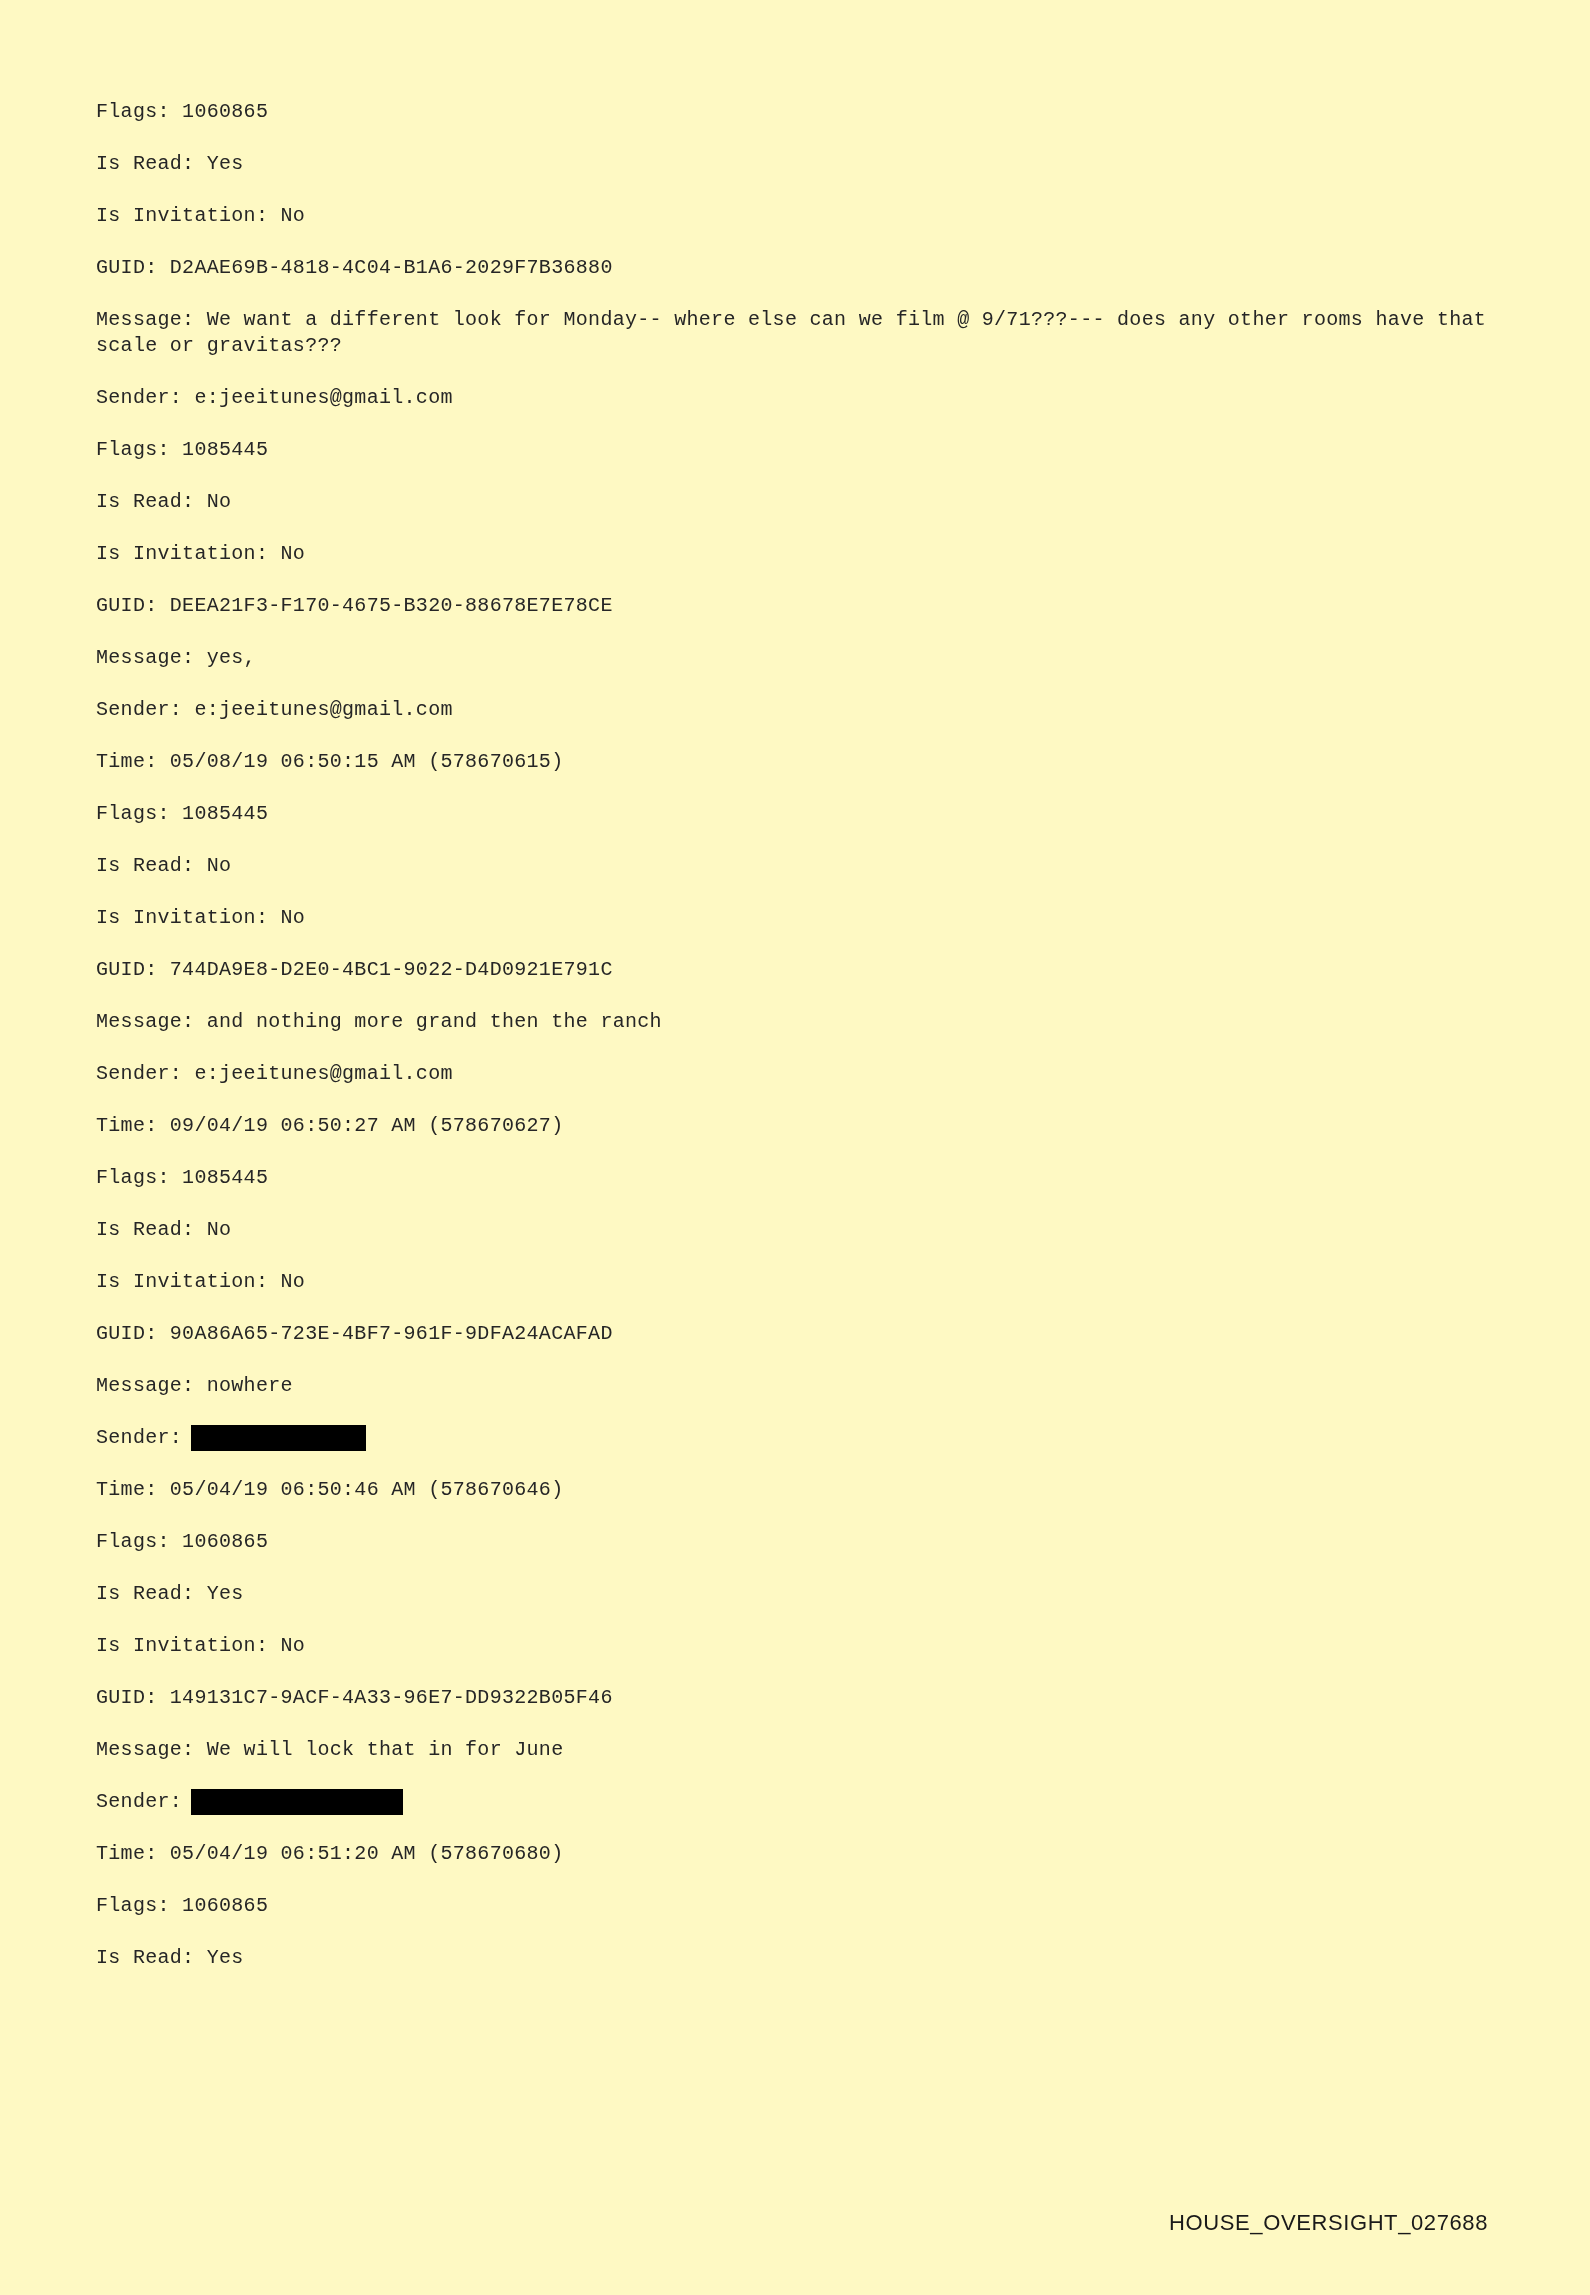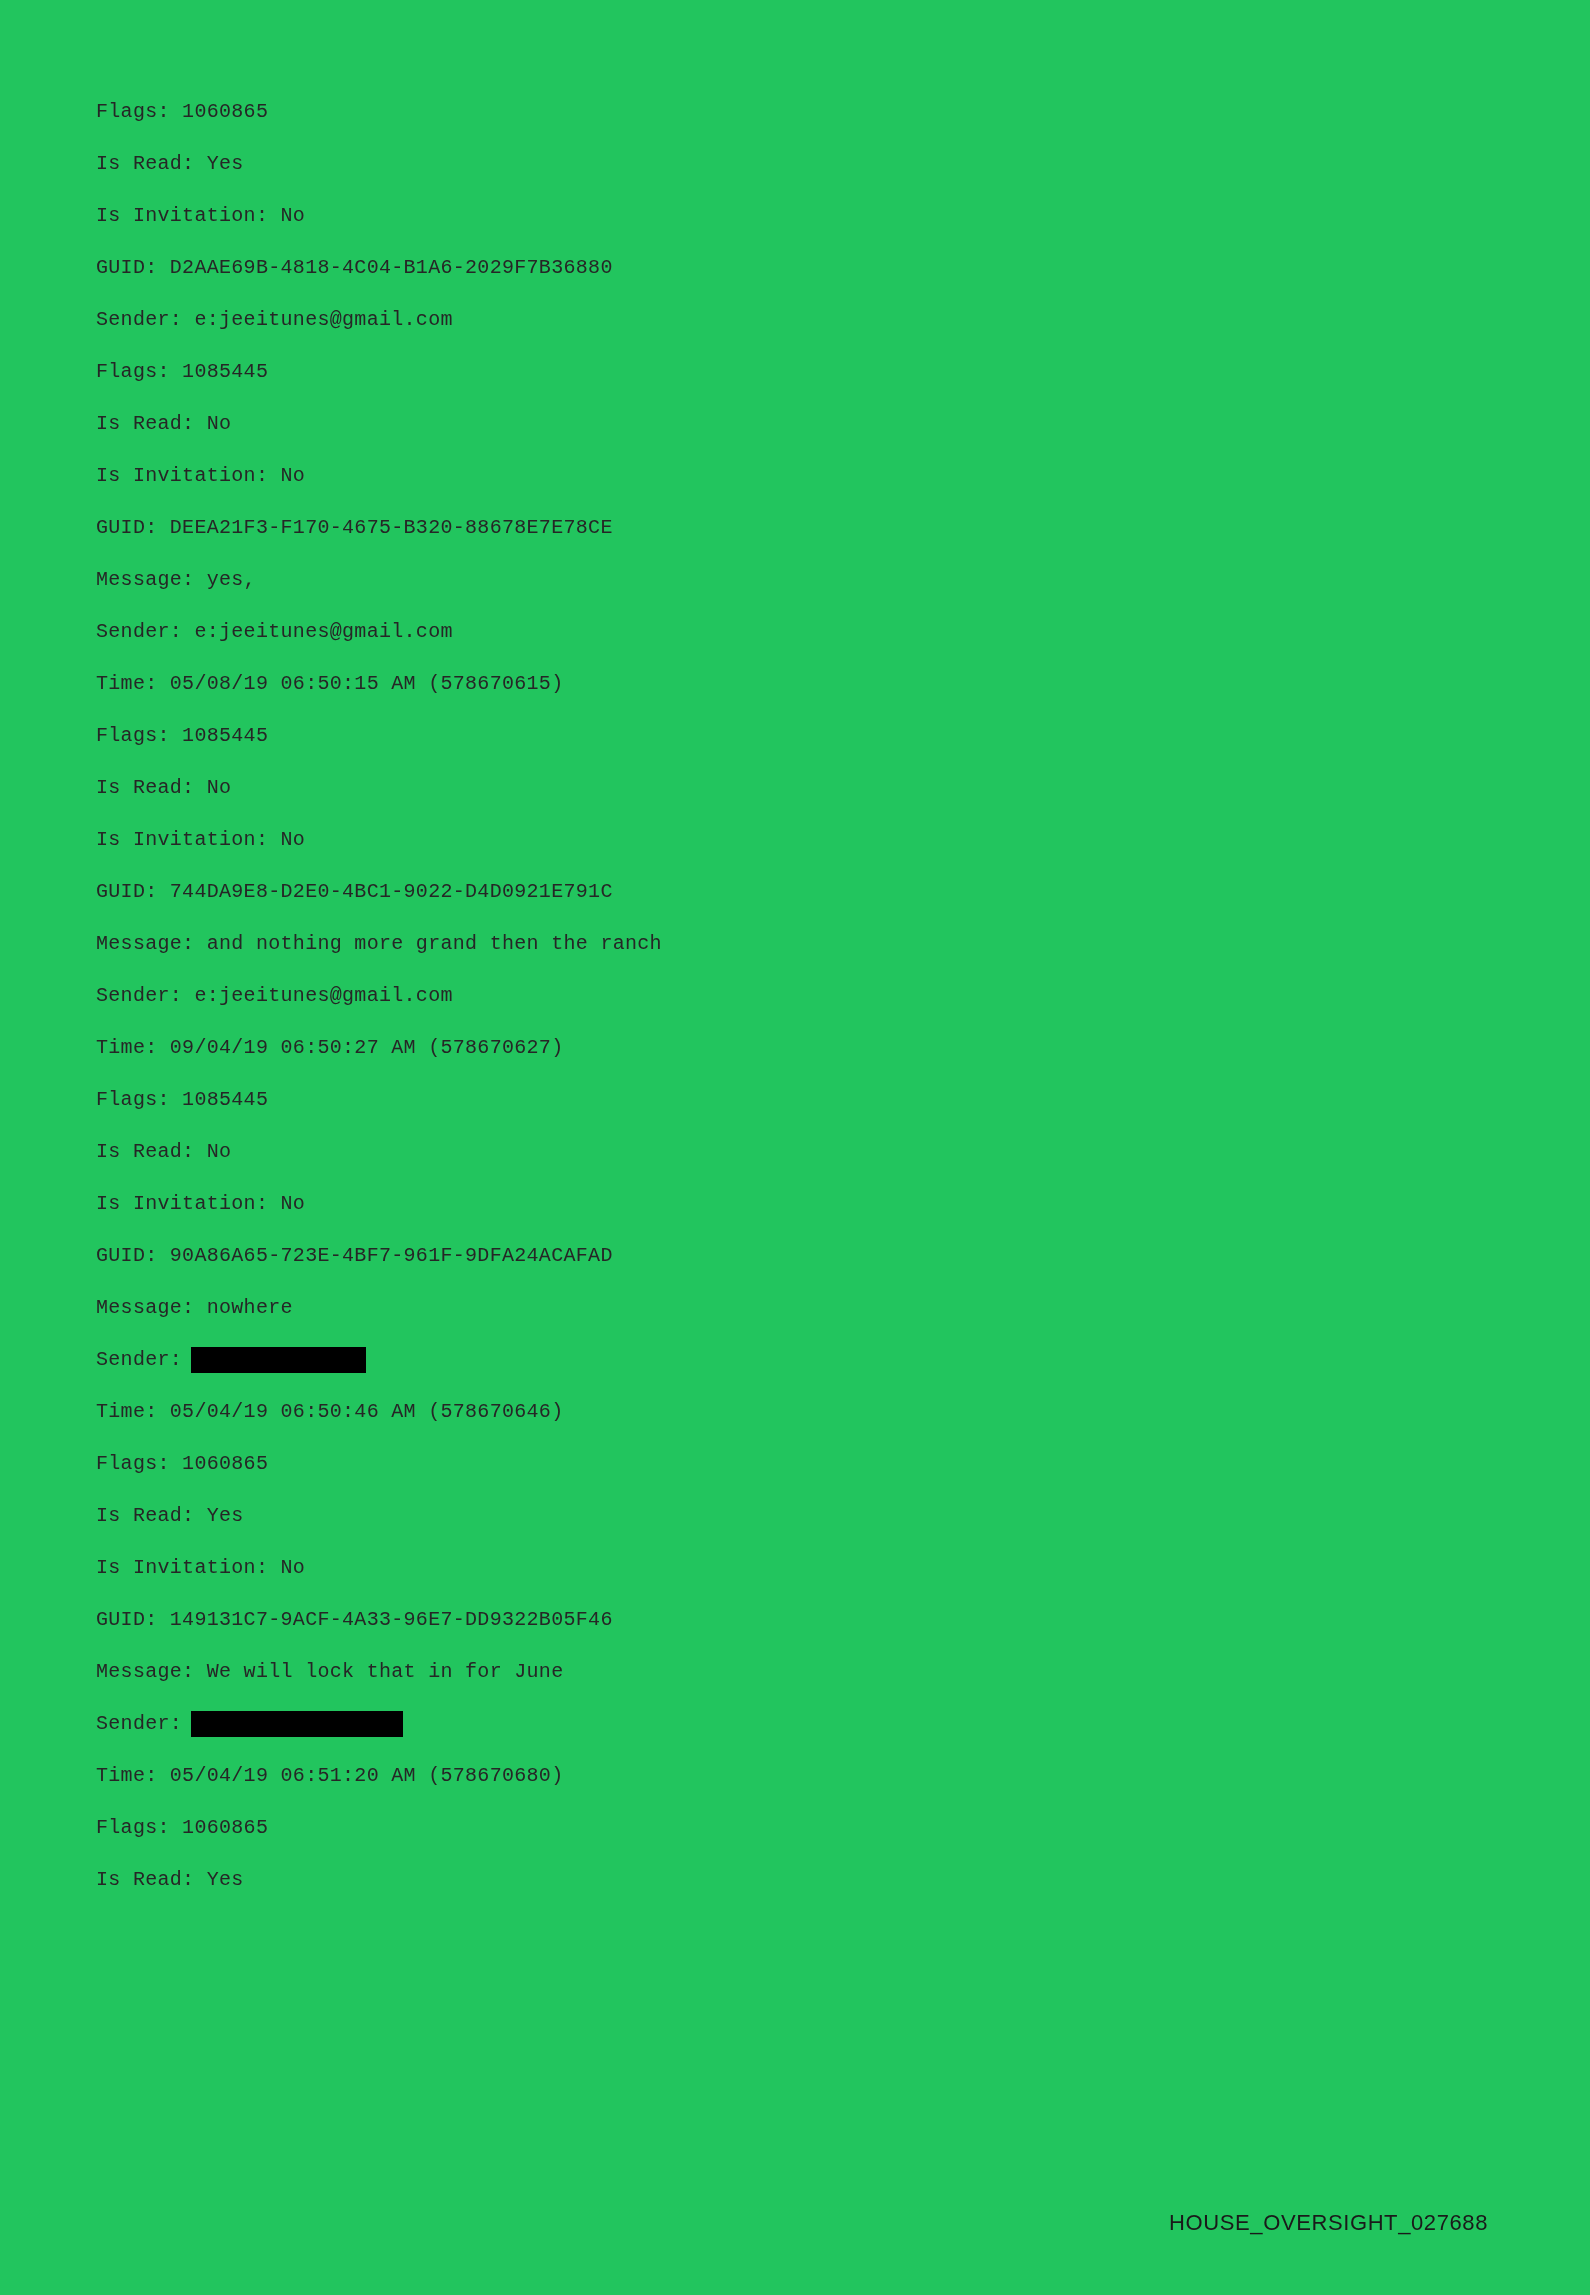--- a/index.html
+++ b/index.html
@@ -13,21 +13,21 @@
     position: relative;
     font-family: "Liberation Mono", "DejaVu Sans Mono", monospace;
     color: #1a1a1a;
   }
   .page {
     position: absolute;
     top: 0;
     left: 0;
     width: 1591px;
     height: 2295px;
-    background: #22c55e;
+    background: #fef9c3;
     box-sizing: border-box;
     padding: 99px 56px 0 96px;
   }
   .doc-body {
     width: 1393px;
   }
   .line {
     font-size: 20px;
     line-height: 26px;
     letter-spacing: 0.3px;
@@ -65,20 +65,21 @@
 </style>
 </head>
 <body>
 
 <div class="page">
   <div class="doc-body" id="doc-body">
       <div class="line">Flags: 1060865</div>
       <div class="line">Is Read: Yes</div>
       <div class="line">Is Invitation: No</div>
       <div class="line">GUID: D2AAE69B-4818-4C04-B1A6-2029F7B36880</div>
+      <div class="line">Message: We want a different look for Monday-- where else can we film @ 9/71???--- does any other rooms have that scale or gravitas???</div>
       <div class="line">Sender: e:jeeitunes@gmail.com</div>
       <div class="line">Flags: 1085445</div>
       <div class="line">Is Read: No</div>
       <div class="line">Is Invitation: No</div>
       <div class="line">GUID: DEEA21F3-F170-4675-B320-88678E7E78CE</div>
       <div class="line">Message: yes,</div>
       <div class="line">Sender: e:jeeitunes@gmail.com</div>
       <div class="line">Time: 05/08/19 06:50:15 AM (578670615)</div>
       <div class="line">Flags: 1085445</div>
       <div class="line">Is Read: No</div>

